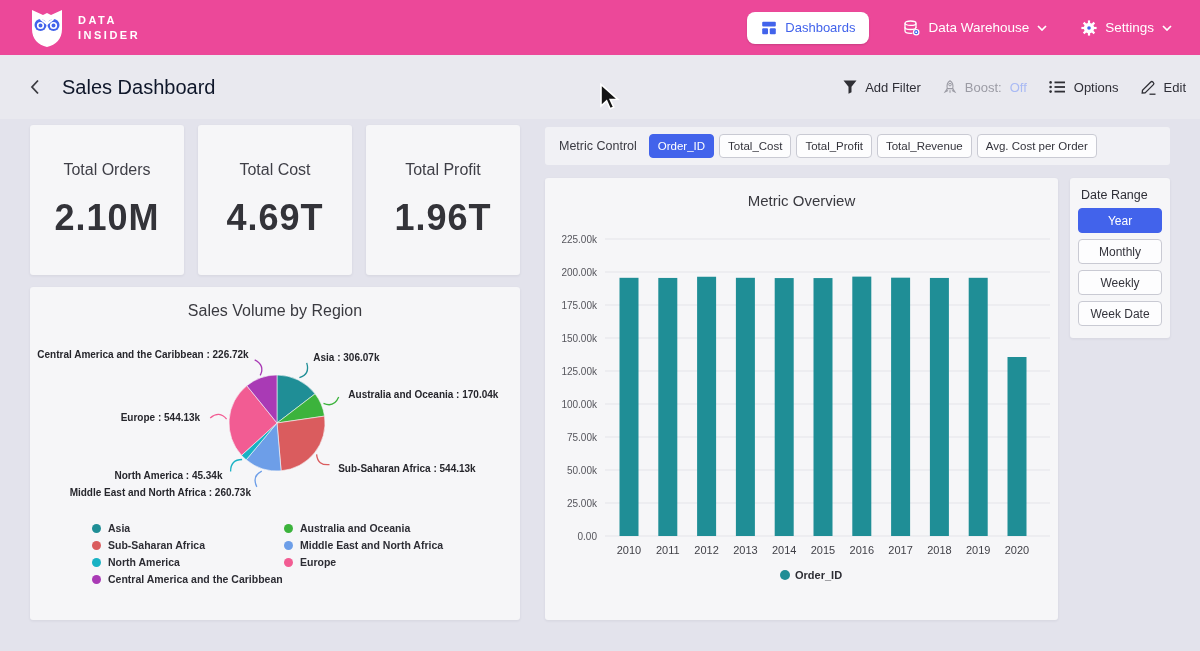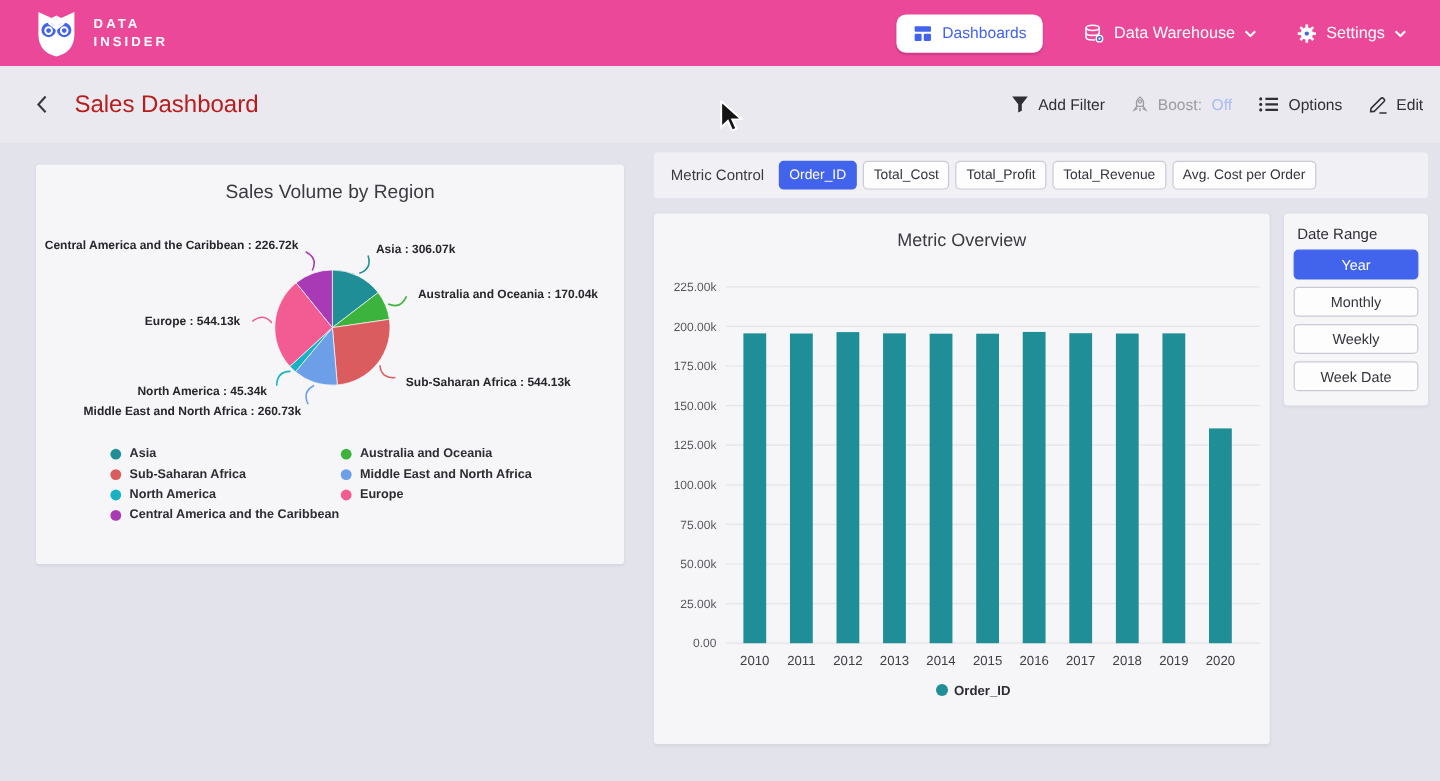--- a/index.html
+++ b/index.html
@@ -10,21 +10,21 @@
   .topnav { height:55px; background:#ec4899; display:flex; align-items:center; justify-content:space-between; padding:0 28px; }
   .brand { display:flex; align-items:center; gap:12px; }
   .brand-text { display:flex; flex-direction:column; gap:3px; color:#fff; font-size:11px; font-weight:bold; letter-spacing:2.5px; }
   .nav-right { display:flex; align-items:center; gap:34px; }
   .pill { display:flex; align-items:center; gap:8px; background:#fff; color:#4263eb; border:none; font-family:inherit; font-size:13px; font-weight:normal; padding:8px 14px; border-radius:8px; cursor:pointer; box-shadow:0 1px 2px rgba(0,0,0,.15); }
   .nav-item { display:flex; align-items:center; gap:8px; color:#fff; font-size:13.5px; cursor:pointer; }
 
   
   .pagehead { height:64px; background:#e9e9ef; display:flex; align-items:center; justify-content:space-between; padding:0 14px 0 30px; }
   .ph-left { display:flex; align-items:center; gap:22px; }
-  .ph-title { font-size:20px; font-weight:500; color:#b91c1c; }
+  .ph-title { font-size:20px; font-weight:500; color:#0f172a; }
   .ph-actions { display:flex; align-items:center; gap:22px; }
   .action { display:flex; align-items:center; gap:8px; font-size:13px; font-weight:500; color:#2f2f37; cursor:pointer; }
   .action.boost { cursor:default; }
   .boost-label { color:#9b9ba4; }
   .boost-value { color:#a9baf4; }
   .backbtn { display:flex; align-items:center; cursor:pointer; }
 
   
   main { display:flex; gap:15px; padding:6px 32px 0 30px; }
   .left-col { width:490px; flex:none; }
@@ -52,21 +52,21 @@
 
   .chart-row { display:flex; gap:12px; margin-top:13px; align-items:flex-start; }
   .bar-card { width:513px; height:442px; }
   .bar-card .chart-title { font-size:15px; padding-top:14px; }
   #bar-svg { display:block; }
   .tick { font-size:10px; fill:#55555c; }
   .xlab { font-size:11px; fill:#3f3f46; }
   .plab { font-size:10px; font-weight:bold; fill:#26262c; }
   .blab { font-size:11px; font-weight:bold; fill:#2d2d34; }
 
-  .dr-card { width:120px; height:160px; padding:10px 8px; }
+  .dr-card { width:100px; height:160px; padding:10px 8px; }
   .dr-label { font-size:12.5px; color:#2e2e36; padding-left:3px; margin-bottom:2px; }
   .dr-btn { display:block; width:100%; height:25px; margin-top:6px; font-family:inherit; font-size:12px; color:#34343c; background:#fdfdfe; border:1px solid #c9cad3; border-radius:4px; cursor:pointer; }
   .dr-btn.sel { background:#4263eb; border-color:#4263eb; color:#fff; }
 
   .cursor { position:absolute; left:598px; top:83px; pointer-events:none; }
 </style>
 </head>
 <body>
 
 <div class="stage">
@@ -174,20 +174,34 @@
           <path d="M1.2,13 L1.5,10.3 L9.8,2 C10.3,1.5 11.3,1.5 11.8,2 L12.4,2.6 C12.9,3.1 12.9,4.1 12.4,4.6 L4.1,12.9 Z" fill="none" stroke="#2f2f35" stroke-width="1.3"></path>
           <path d="M8.5,14.2 H14.5" stroke="#2f2f35" stroke-width="1.3"></path>
         </svg>
         <span>Edit</span>
       </div>
     </div>
   </div>
 
   <main>
     <section class="left-col">
+      <div class="kpi-row">
+        <div class="card kpi-card">
+          <div class="kpi-label">Total Orders</div>
+          <div class="kpi-value">2.10M</div>
+        </div>
+        <div class="card kpi-card">
+          <div class="kpi-label">Total Cost</div>
+          <div class="kpi-value">4.69T</div>
+        </div>
+        <div class="card kpi-card">
+          <div class="kpi-label">Total Profit</div>
+          <div class="kpi-value">1.96T</div>
+        </div>
+      </div>
 
       <div class="card pie-card">
         <div class="chart-title">Sales Volume by Region</div>
         <svg id="pie-svg" width="490" height="200" viewBox="0 0 490 200">
             <path d="M247,103 L247.0,55.0 A48,48 0 0 1 285.1,73.8 Z" fill="#1f8e96" stroke="#f6f6f8" stroke-width="0.6"></path>
             <path d="M269.4,57.7 Q280.2,54.3 276.7,42.9" fill="none" stroke="#1f8e96" stroke-width="1.3"></path>
             <text x="283.3" y="41.0" text-anchor="start" class="plab">Asia : 306.07k</text>
             <path d="M247,103 L285.1,73.8 A48,48 0 0 1 294.5,96.1 Z" fill="#3cb33c" stroke="#f6f6f8" stroke-width="0.6"></path>
             <path d="M293.5,83.4 Q304.0,87.9 308.7,77.0" fill="none" stroke="#3cb33c" stroke-width="1.3"></path>
             <text x="318.3" y="78.1" text-anchor="start" class="plab">Australia and Oceania : 170.04k</text>

